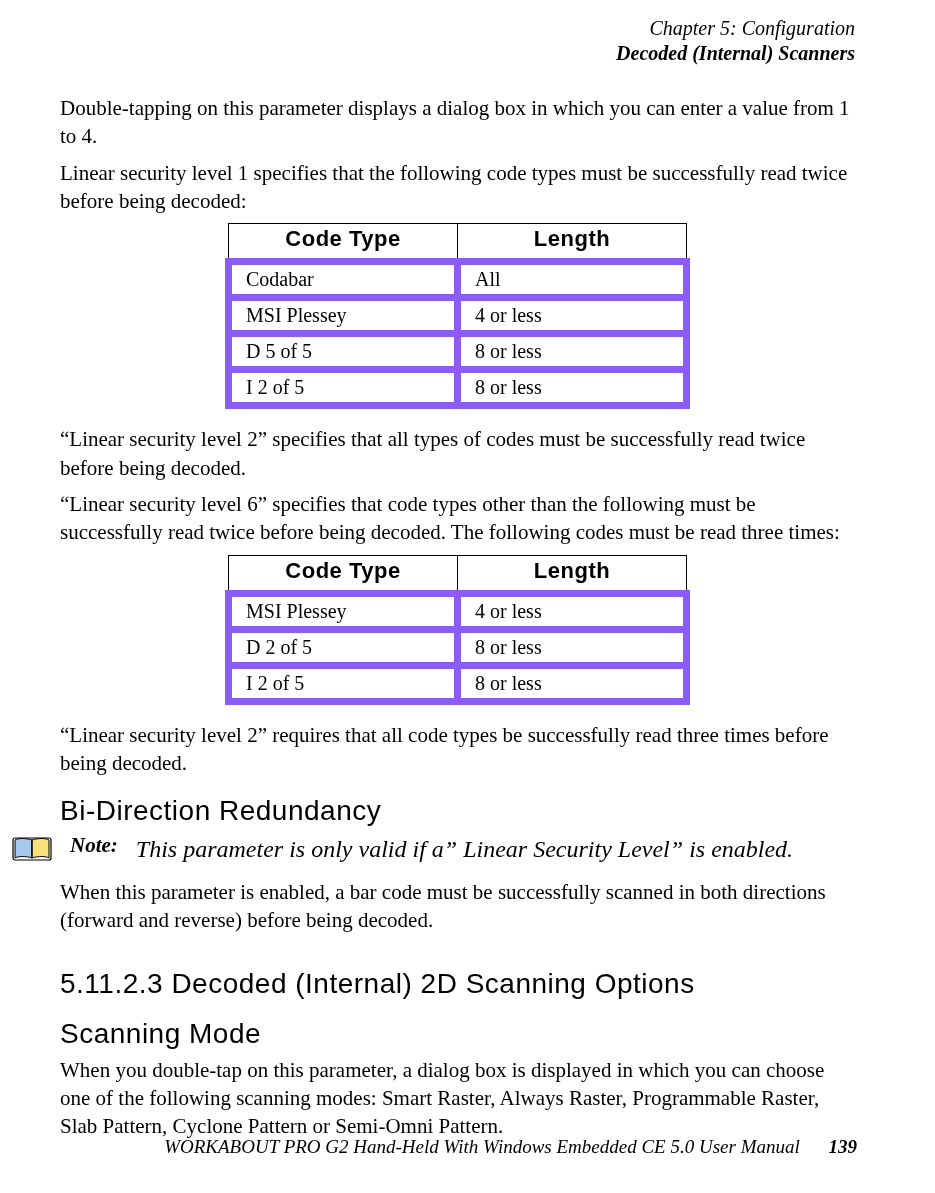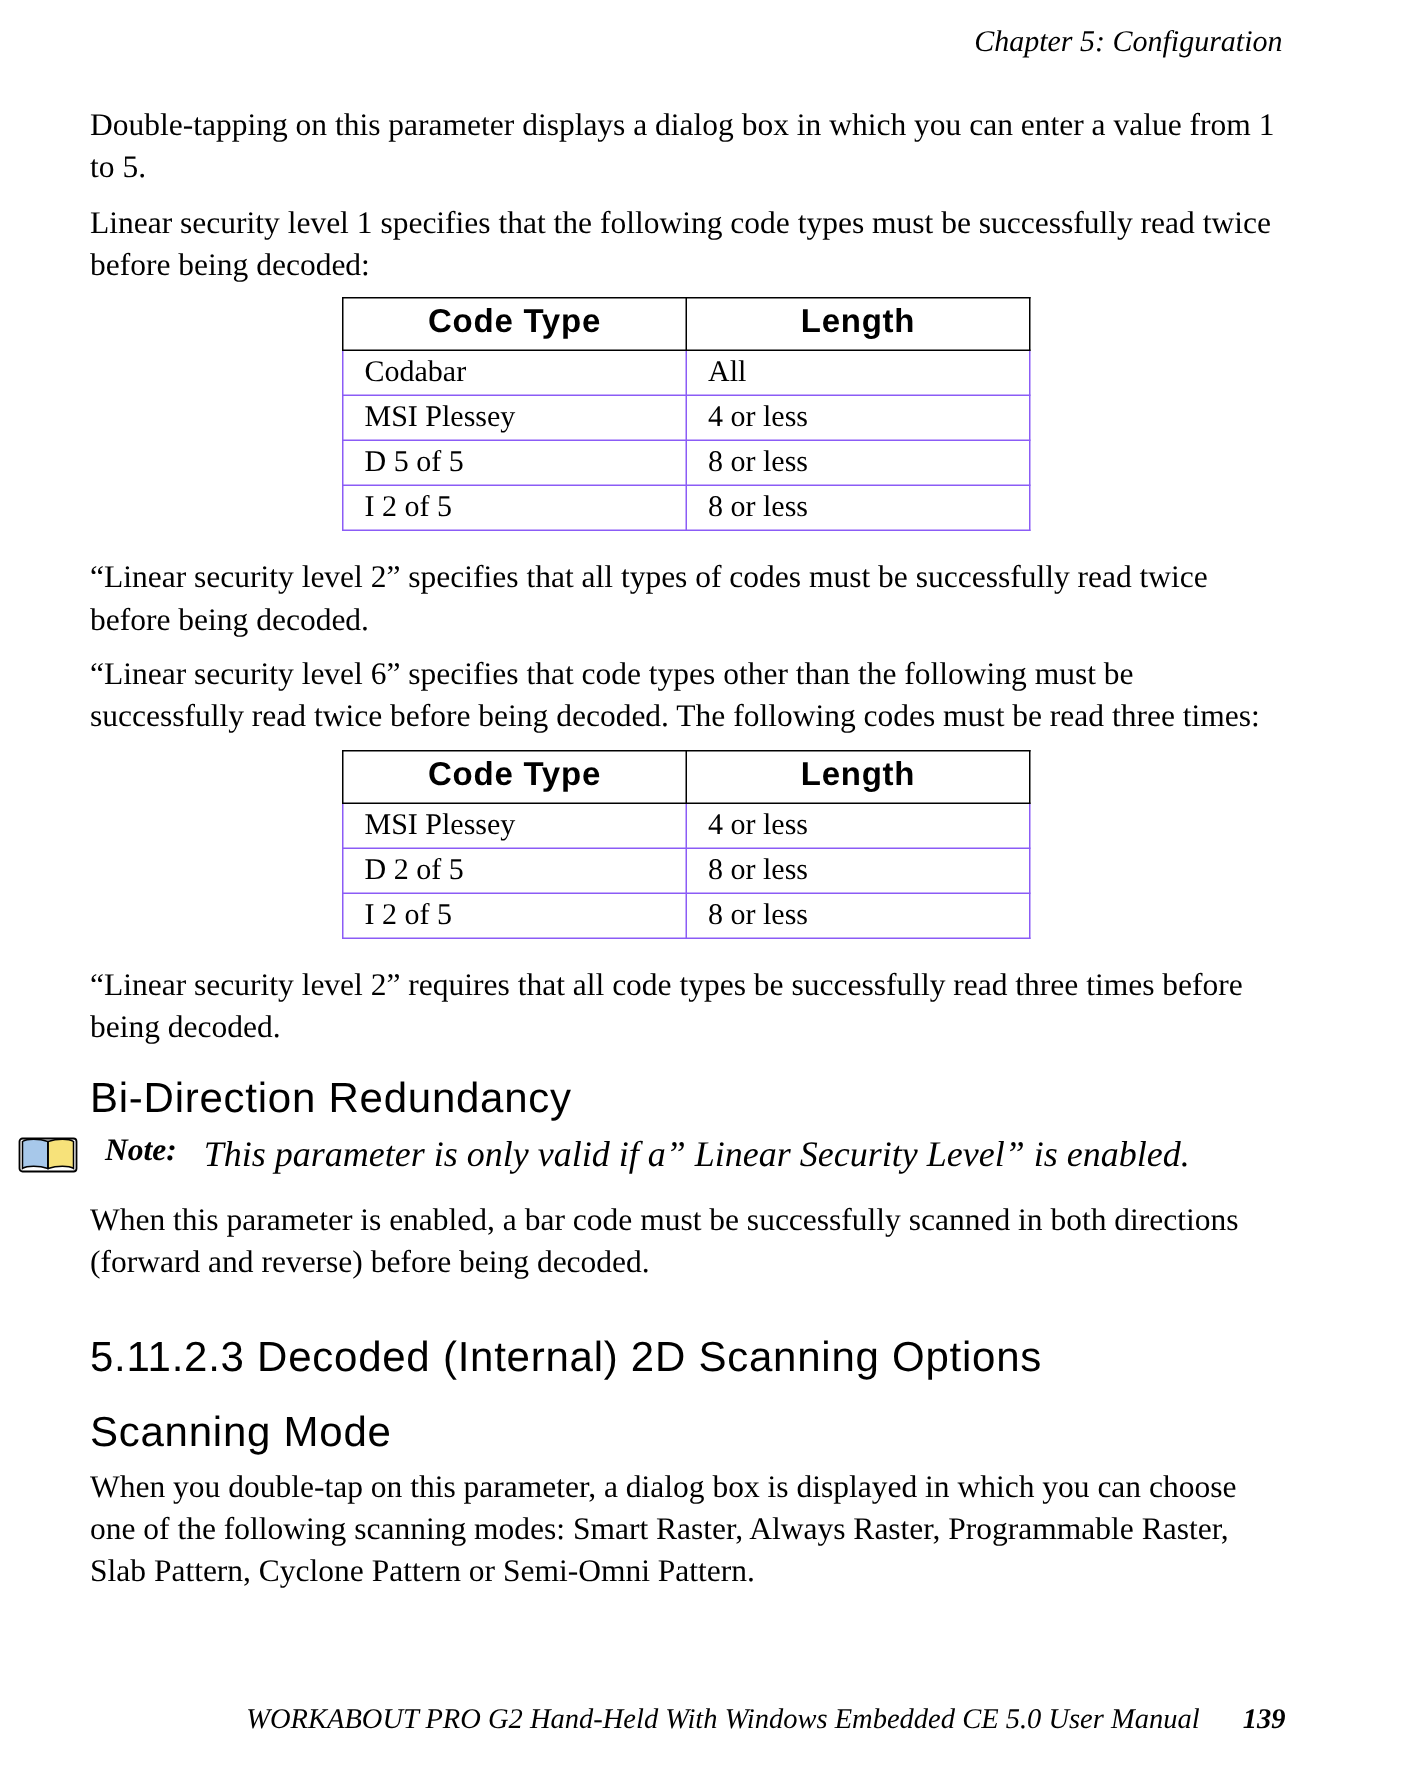--- a/index.html
+++ b/index.html
@@ -44,21 +44,21 @@
     font-family: "Arial Narrow", "Helvetica Neue", Arial, sans-serif;
     font-stretch: condensed;
     font-weight: 600;
     letter-spacing: 0.5px;
     font-size: 22px;
     padding: 2px 14px 6px 14px;
     border: 1px solid #000;
     text-align: center;
   }
   table.codetable td {
-    border: 1px solid #8b5cf6;
+    border: 7px solid #8b5cf6;
     padding: 3px 14px;
     font-family: "Times New Roman", Times, serif;
   }
   table.codetable .col-type { width: 200px; }
   table.codetable .col-len  { width: 200px; }
 
   .subhead {
     font-family: "Arial Narrow", "Helvetica Neue", Arial, sans-serif;
     font-stretch: condensed;
     font-weight: 400;
@@ -112,23 +112,24 @@
     margin-left: 24px;
   }
 </style>
 </head>
 <body>
 
 <div class="page">
 
   <div class="running-head">
     <span class="chapter">Chapter 5: Configuration</span>
+    <span class="section">Decoded (Internal) Scanners</span>
   </div>
 
-  <p class="body-text">Double-tapping on this parameter displays a dialog box in which you can enter a value from 1 to 5.</p>
+  <p class="body-text">Double-tapping on this parameter displays a dialog box in which you can enter a value from 1 to 4.</p>
 
   <p class="body-text">
     <span class="body-text-em">Linear security level</span><span> 1 specifies that the following code types must be successfully read twice before being decoded:</span>
   </p>
 
   <table class="codetable">
     <thead>
       <tr>
         <th class="col-type">Code Type</th>
         <th class="col-len">Length</th>

